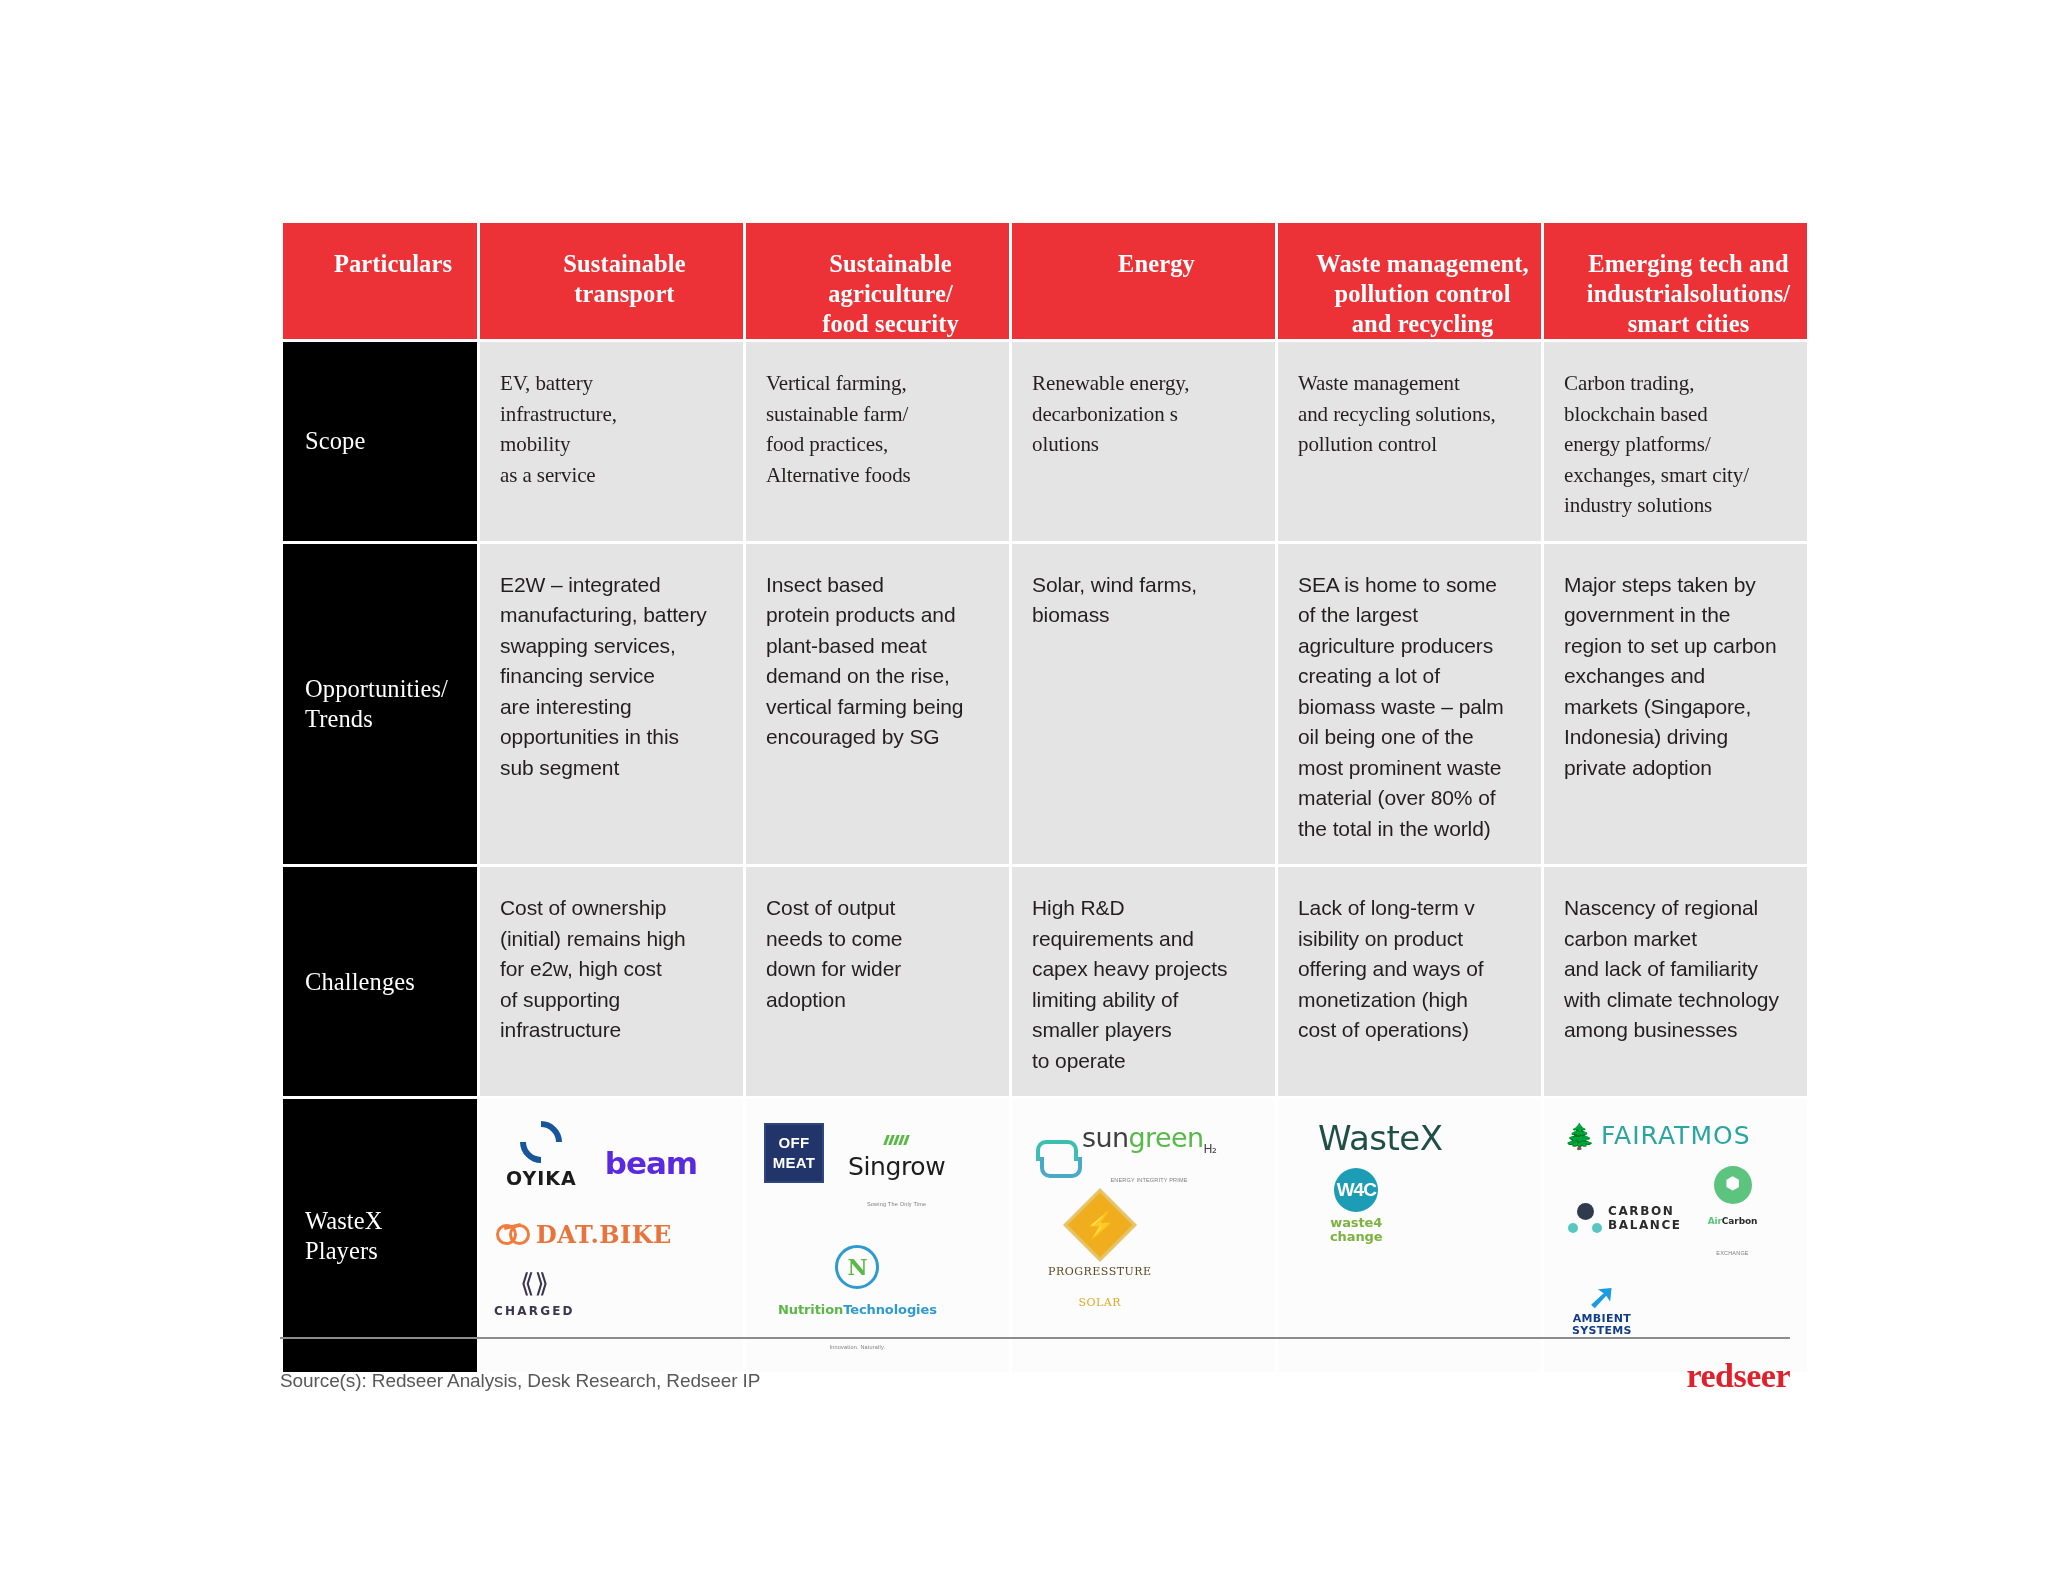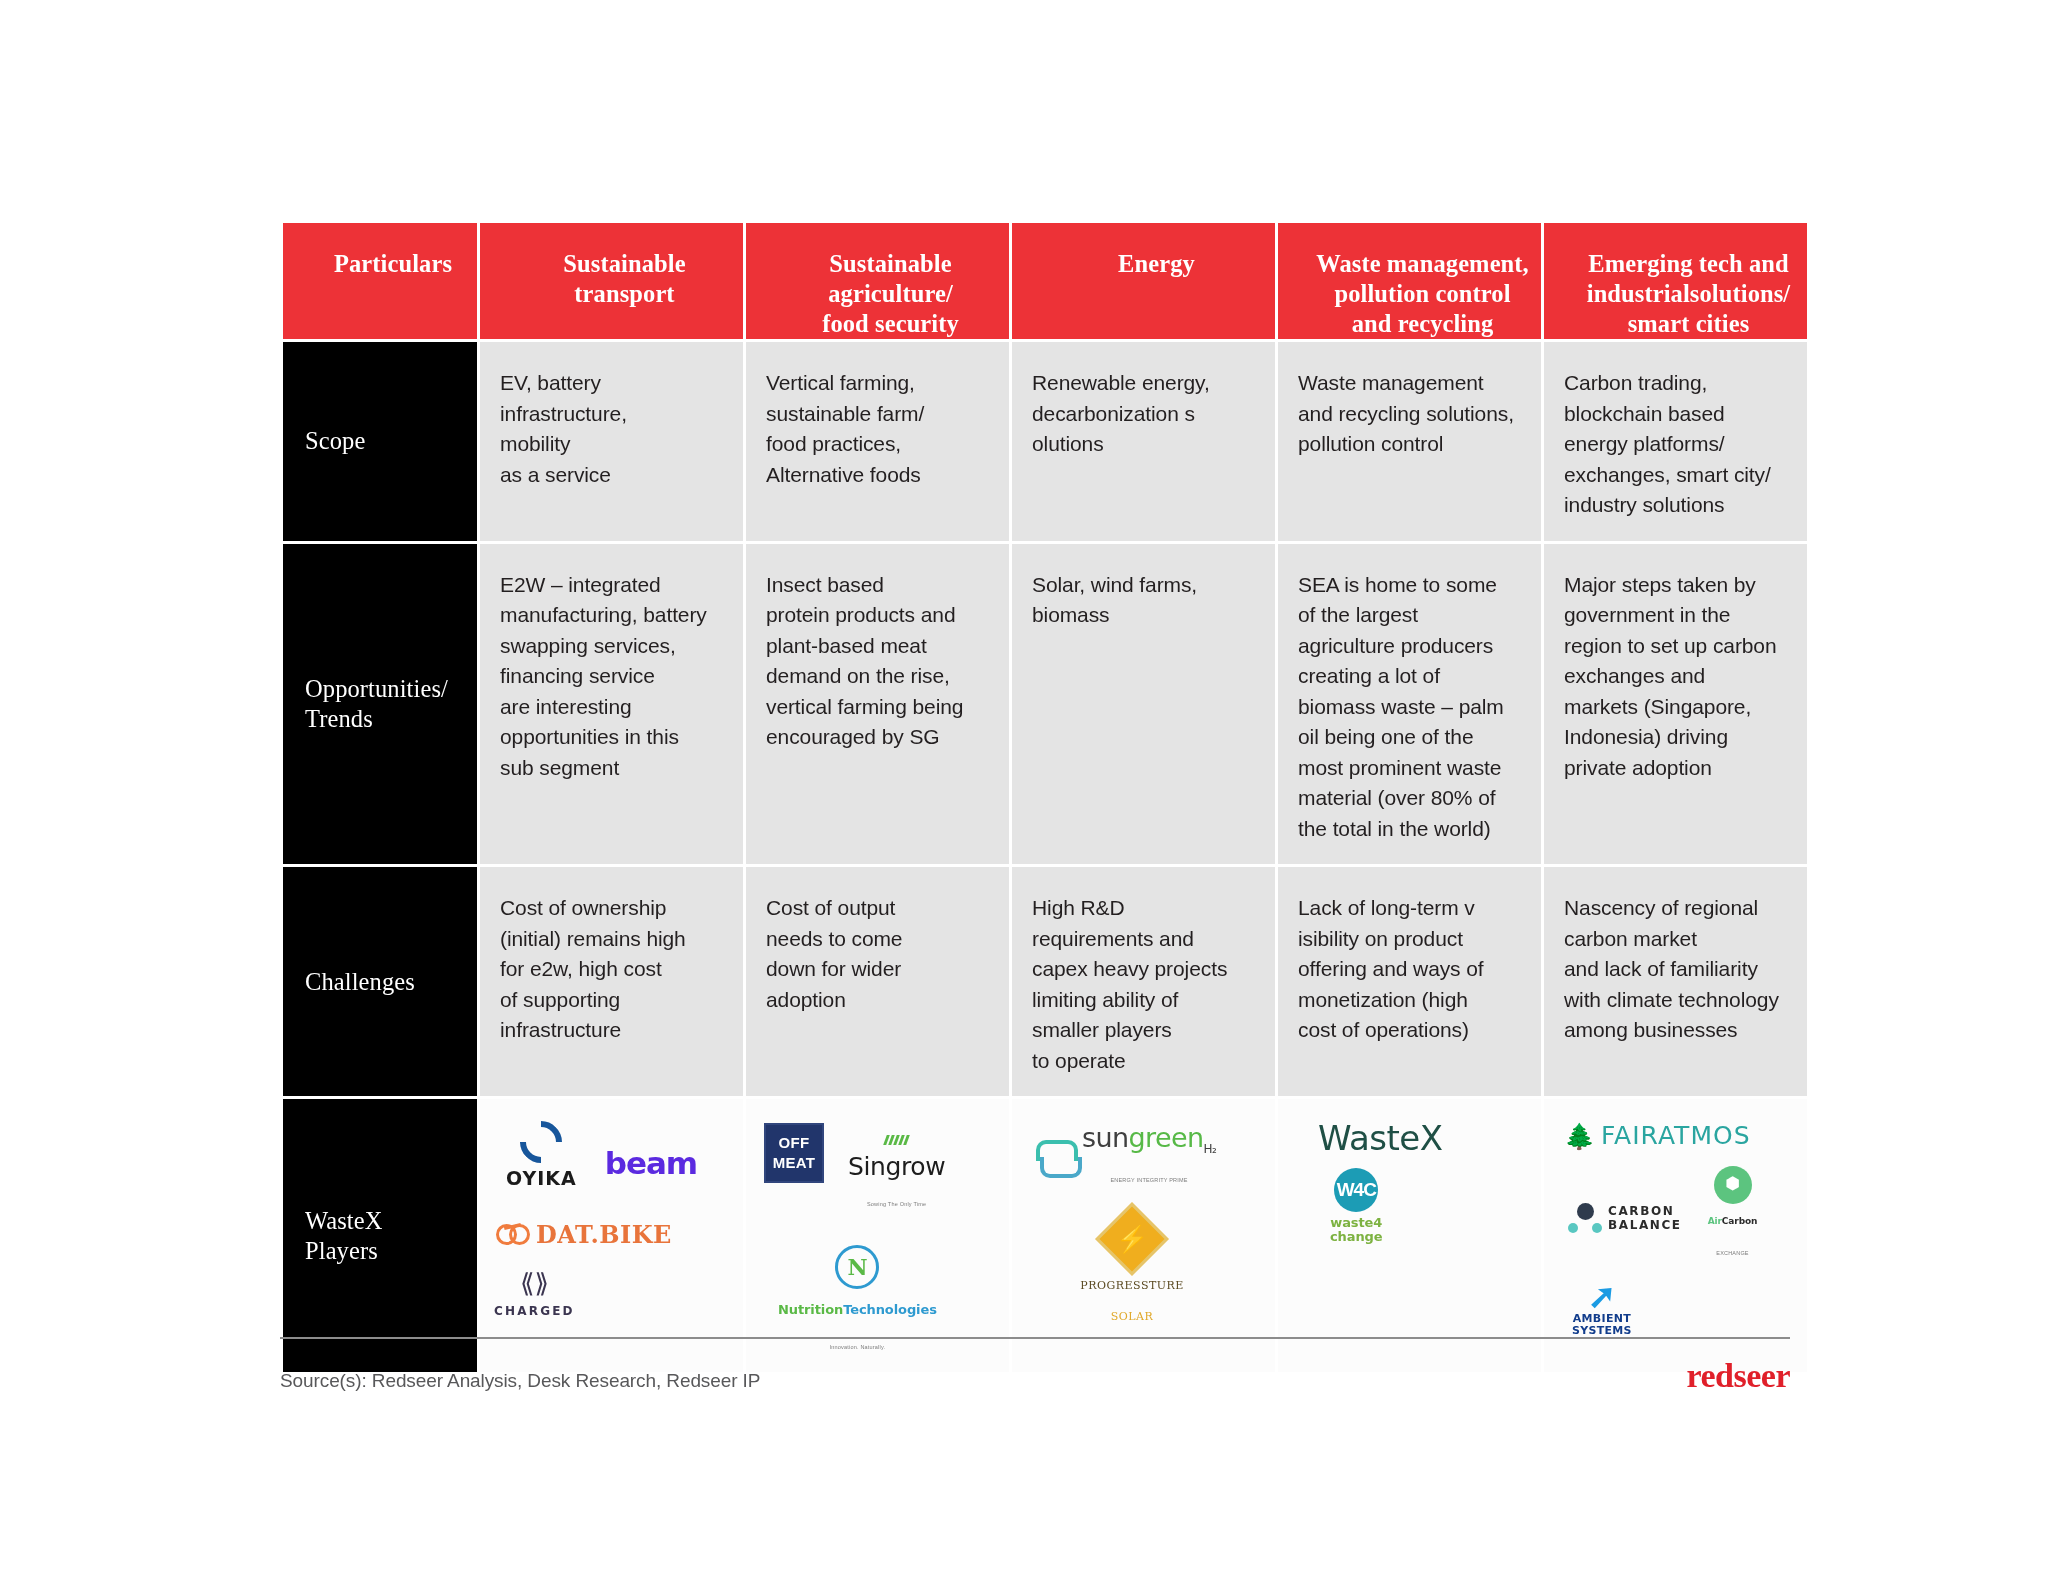--- a/index.html
+++ b/index.html
@@ -70,21 +70,21 @@
     box-sizing: border-box;
     letter-spacing: -0.1px;
   }
   .cell.logos {
     background: #FCFCFC;
     padding: 18px 10px 10px 14px !important;
   }
   .cell p { margin: 0; white-space: pre-line; }
 
   
-  tr.r-scope   .cell, tr.r-scope   .rowlab { height: 176px; }
+  tr.r-scope   .cell, tr.r-scope   .rowlab { height: 176px; font-family: Liberation Serif, serif; }
   tr.r-opp     .cell, tr.r-opp     .rowlab { height: 284px; }
   tr.r-chal    .cell, tr.r-chal    .rowlab { height: 212px; }
   tr.r-players .cell, tr.r-players .rowlab { height: 198px; }
 
   
   .logo-grid {
     display: flex;
     flex-wrap: wrap;
     align-content: flex-start;
     gap: 4px 10px;
@@ -414,21 +414,21 @@
         </div>
         <div class="logo stack" style="margin:22px 0 0 18px">
           <span class="nt-circle">N</span>
           <span class="logo-txt nt-word"><em>Nutrition</em><span>Technologies</span></span>
           <span class="logo-sub">Innovation. Naturally.</span>
         </div>
       </div>
     </td>
 
     <td class="cell logos">
-      <div class="logo-grid" style="flex-direction:column;gap:18px">
+      <div class="logo-grid" style="flex-direction:row;gap:4px">
         <div class="logo" style="margin:6px 0 0 8px">
           <span class="sg-mark">
                 <u></u>
                 <v></v>
               </span>
           <span class="stack">
             <span class="logo-txt sungreen-word"><span>sun</span><em>green</em><sub>H₂</sub></span>
             <span class="logo-sub">ENERGY INTEGRITY PRIME</span>
           </span>
         </div>

